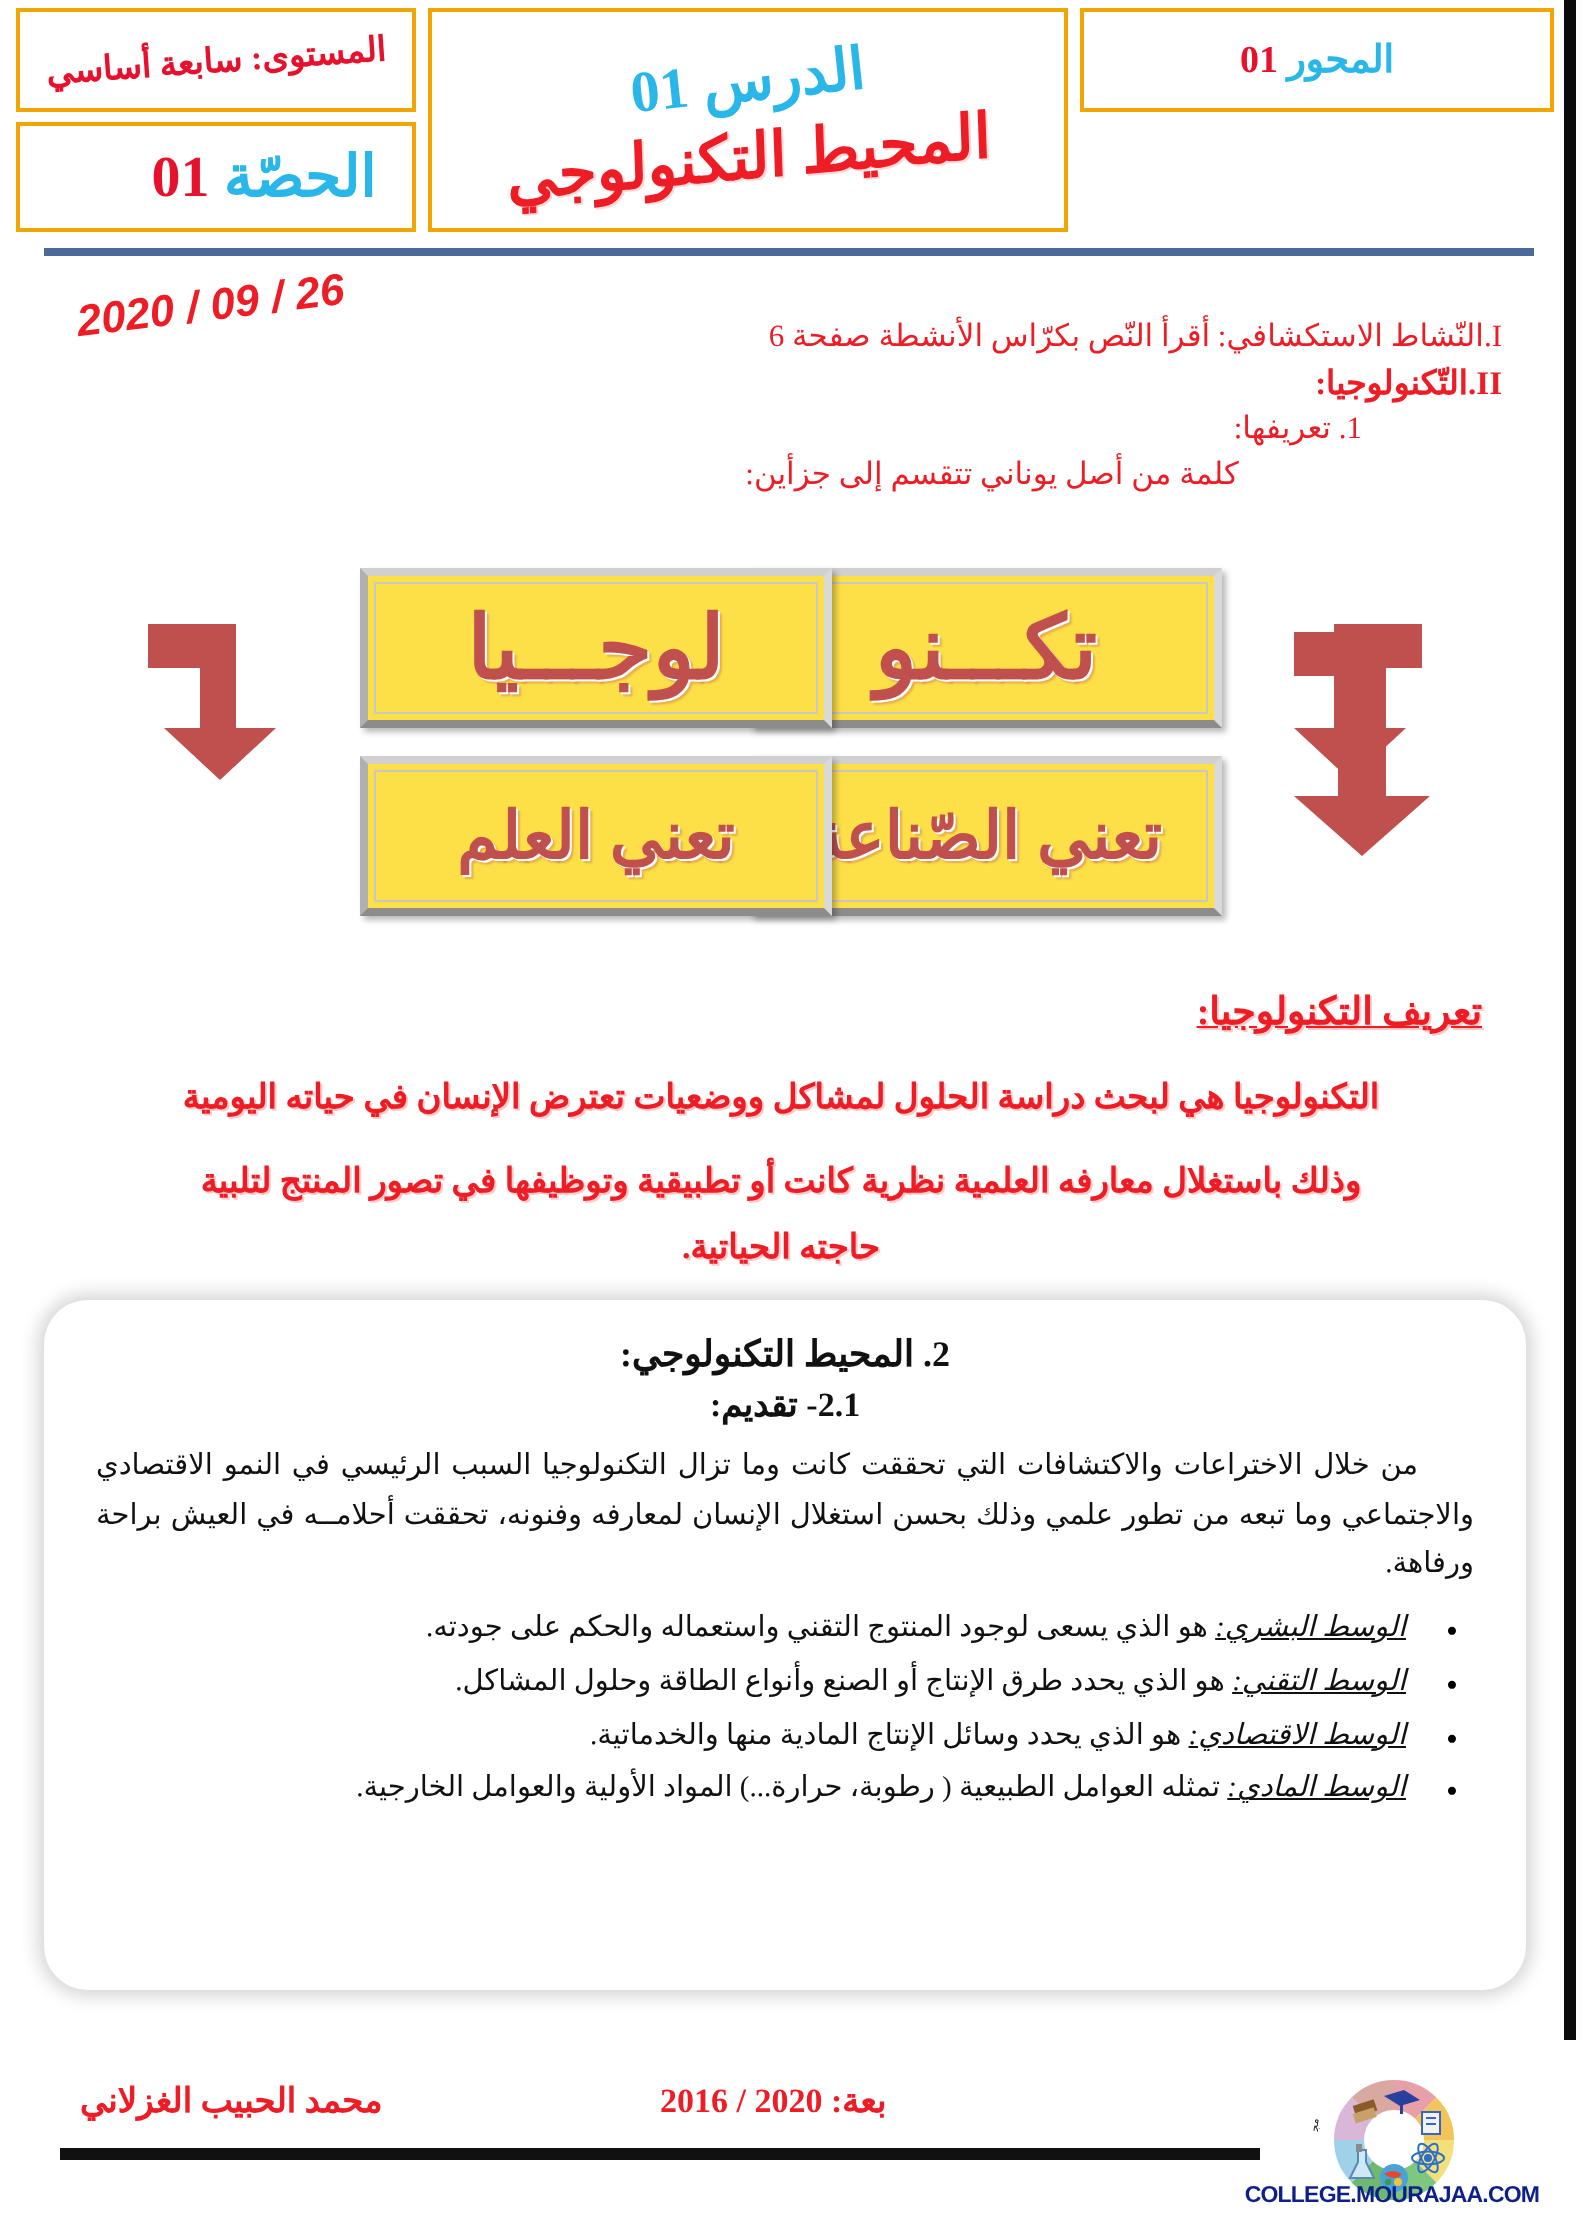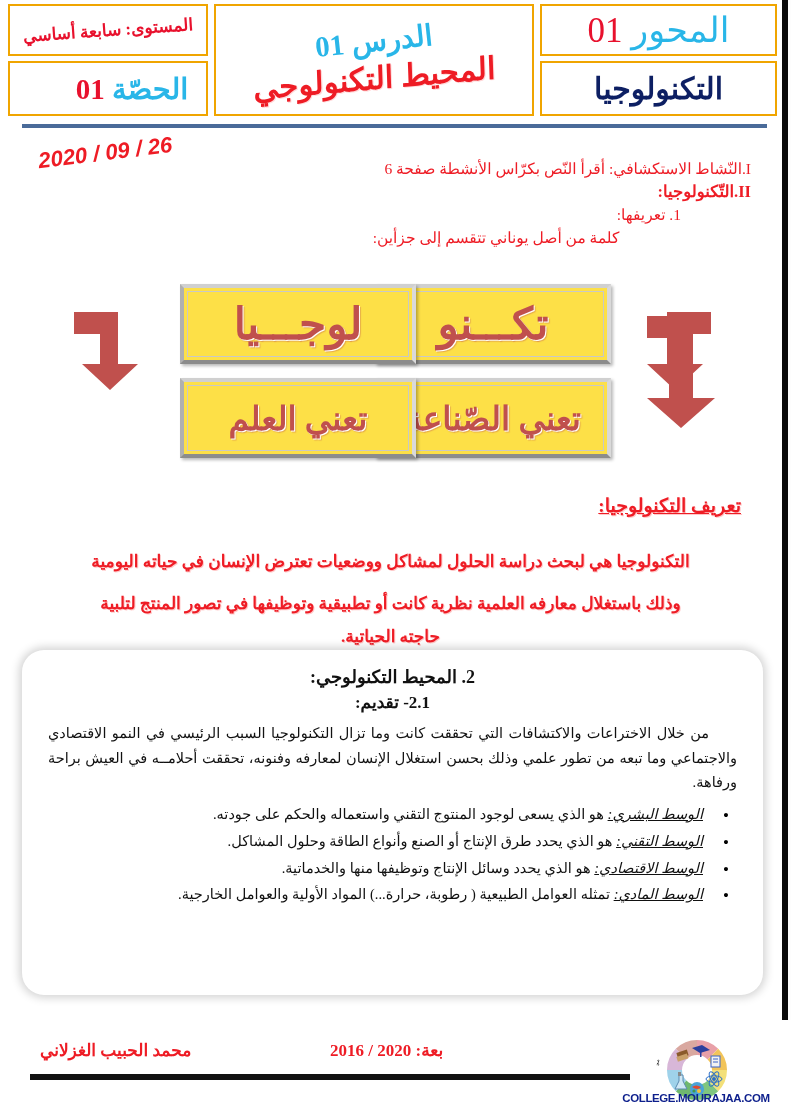--- a/index.html
+++ b/index.html
@@ -57,21 +57,21 @@
   }
   .t-session{
     font-size:29px; font-weight:700;
     font-family:"Liberation Serif", serif;
     white-space:nowrap; letter-spacing:0px;
   }
   .t-session .cy{ color:#29b6e8; }
   .t-session .rd{ color:#e8112d; }
 
   .t-axis{
-    font-size:35px; font-weight:400;
+    font-size:19px; font-weight:700;
     font-family:"Liberation Serif", serif;
     white-space:nowrap;
   }
   .t-axis .cy{ color:#29b6e8; }
   .t-axis .rd{ color:#e8112d; }
   .t-subject{
     font-size:30px; font-weight:700; color:#0d1f63;
     font-family:"Liberation Serif", serif;
     white-space:nowrap;
   }
@@ -161,21 +161,21 @@
   
   .defblock{
     position:absolute; top:494px; left:20px; right:30px;
     text-align:center;
     color:#ee1c25;
     font-family:"Liberation Serif", serif;
   }
   .def-h{
     font-size:19px; font-weight:700; text-decoration:underline;
     text-align:right; padding-right:20px;
-    margin-bottom:32px;
+    margin-bottom:18px;
     text-shadow:1px 1px 0 rgba(255,150,150,.5);
   }
   .def-l{
     font-size:17px; font-weight:700; line-height:1.5;
     margin-bottom:16px;
     text-shadow:1px 1px 0 rgba(255,150,150,.5);
   }
 
   
   .panel{
@@ -250,23 +250,20 @@
 
   <div class="page-edge-right">
     <div class="inner"></div>
   </div>
 
   <div class="header">
 
     <div class="hcol col-right">
       <div class="hcell top">
         <span class="t-axis"><span class="cy">المحور</span>&nbsp;<span class="rd">01</span></span>
-      </div>
-      <div class="hcell bot">
-        <span class="t-subject">التكنولوجيا</span>
       </div>
     </div>
 
     <div class="hcol col-mid">
       <div class="hcell full">
         <span class="t-lesson"><span>الدرس</span>&nbsp;<span>01</span></span>
         <span class="t-lesson-title">المحيط التكنولوجي</span>
       </div>
     </div>
 
@@ -336,21 +333,21 @@
   </div>
 
   <div class="panel">
     <div class="panel-inner">
       <div class="s2h">2. المحيط التكنولوجي:</div>
       <div class="s2sub">2.1- تقديم:</div>
       <div class="para indent">من خلال الاختراعات والاكتشافات التي تحققت كانت وما تزال التكنولوجيا السبب الرئيسي في النمو الاقتصادي والاجتماعي وما تبعه من تطور علمي وذلك بحسن استغلال الإنسان لمعارفه وفنونه، تحققت أحلامــه في العيش براحة ورفاهة.</div>
       <ul class="bl">
         <li><i>الوسط البشري:</i><span> هو الذي يسعى لوجود المنتوج التقني واستعماله والحكم على جودته.</span></li>
         <li><i>الوسط التقني:</i><span> هو الذي يحدد طرق الإنتاج أو الصنع وأنواع الطاقة وحلول المشاكل.</span></li>
-        <li><i>الوسط الاقتصادي:</i><span> هو الذي يحدد وسائل الإنتاج وتوظيفها منها والخدماتية.</span></li>
+        <li><i>الوسط الاقتصادي:</i><span> هو الذي يحدد وسائل الإنتاج المادية منها والخدماتية.</span></li>
         <li><i>الوسط المادي:</i><span> تمثله العوامل الطبيعية ( رطوبة، حرارة...) المواد الأولية والعوامل الخارجية.</span></li>
       </ul>
     </div>
   </div>
 
   <div class="footer">
     <div class="f-line"></div>
     <div class="f-teacher">محمد الحبيب الغزلاني</div>
     <div class="f-year">بعة: 2020 /  2016</div>
 

